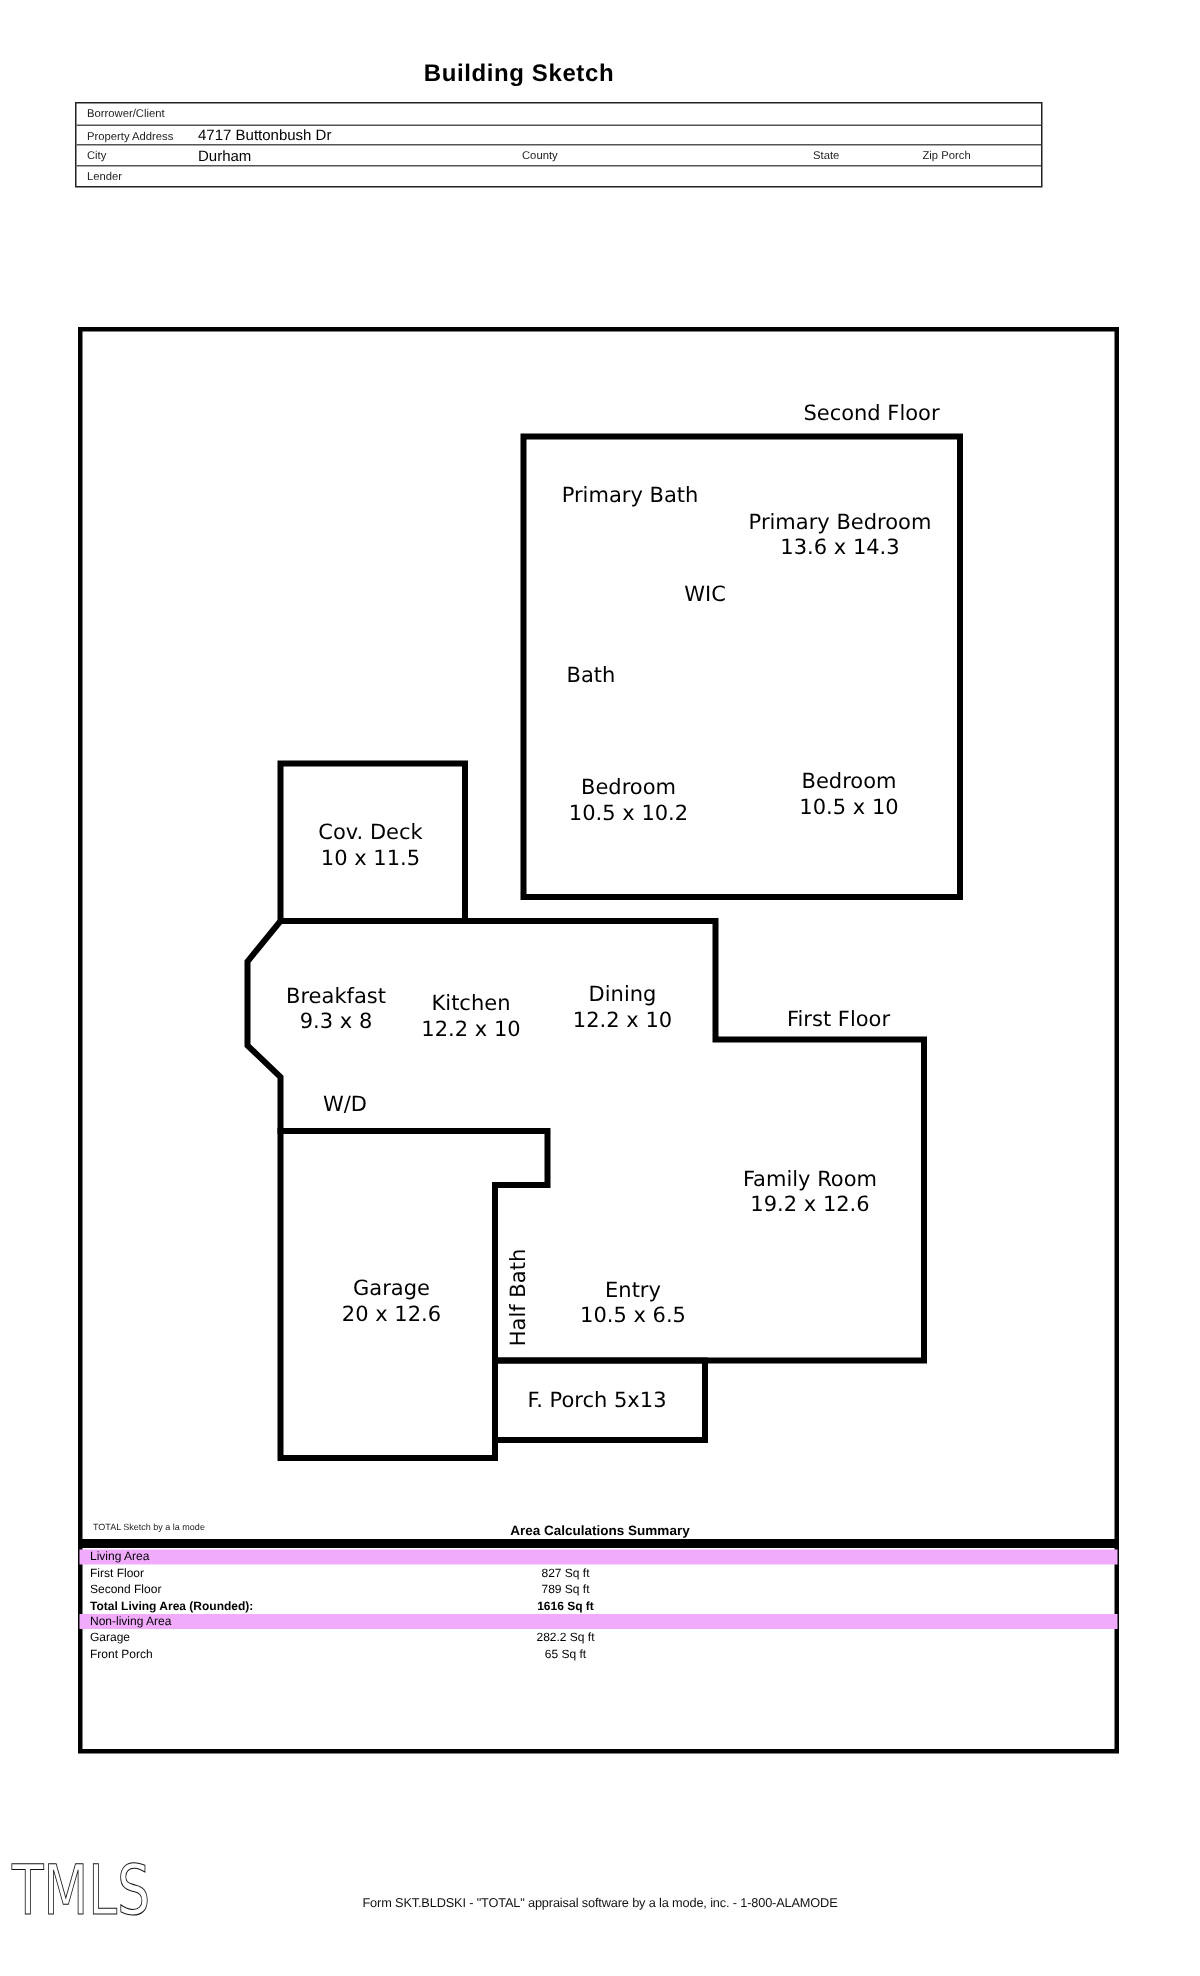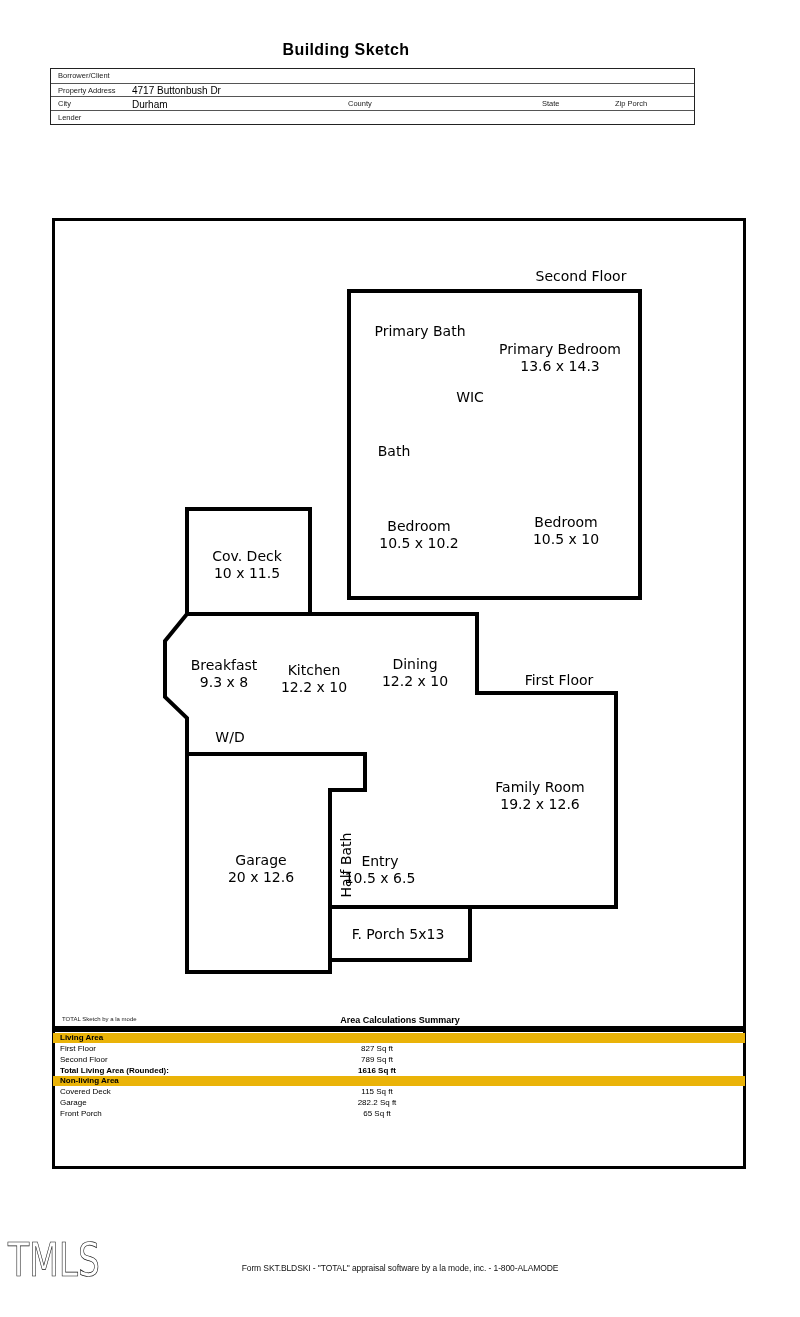--- a/index.html
+++ b/index.html
@@ -23,21 +23,21 @@
   .room{position:absolute;transform:translate(-50%,-50%);text-align:center;white-space:nowrap;
         font-family:"DejaVu Sans",sans-serif;font-size:14px;line-height:16.5px;color:#000;}
   .room .dims{display:block;}
   .room.rot{transform:translate(-50%,-50%) rotate(-90deg);}
   
   .sum-brand{position:absolute;left:62px;top:1016px;font-size:6px;color:#222;white-space:nowrap;}
   .sum-title{position:absolute;left:0;top:1015px;width:800px;text-align:center;
              font-size:9px;font-weight:bold;}
   .sum-bar{position:absolute;left:53px;top:1026px;width:692px;height:6px;background:#000;}
   .sum-body{position:absolute;left:53px;top:1033px;width:692px;font-size:8px;}
-  .sum-band{height:10px;line-height:10px;background:#eab308;font-weight:bold;padding-left:7px;
+  .sum-band{height:10px;line-height:10px;background:#f0abfc;font-weight:normal;padding-left:7px;
             box-sizing:border-box;}
   .sum-row{position:relative;height:11px;line-height:11px;}
   .sum-row .lbl{position:absolute;left:7px;top:0;}
   .sum-row .val{position:absolute;left:210px;width:228px;top:0;text-align:center;}
   .sum-row.bold{font-weight:bold;}
   
   .footer-text{position:absolute;left:0;top:1263px;width:800px;text-align:center;
                font-size:8.5px;color:#111;letter-spacing:-.1px;}
   .logo{position:absolute;left:6px;top:1236px;}
 </style>
@@ -132,21 +132,21 @@
     <span>Family Room</span>
     <span class="dims">19.2 x 12.6</span>
   </div>
   <div class="room" style="left:261px;top:868px">
     <span>Garage</span>
     <span class="dims">20 x 12.6</span>
   </div>
   <div class="room rot" style="left:346px;top:865px">
     <span>Half Bath</span>
   </div>
-  <div class="room" style="left:380px;top:869px">
+  <div class="room" style="left:422px;top:869px">
     <span>Entry</span>
     <span class="dims">10.5 x 6.5</span>
   </div>
   <div class="room" style="left:398px;top:934px">
     <span>F. Porch 5x13</span>
   </div>
 
   <span class="sum-brand">TOTAL Sketch by a la mode</span>
   <div class="sum-title">Area Calculations Summary</div>
   <div class="sum-bar"></div>
@@ -159,24 +159,20 @@
     <div class="sum-row">
       <span class="lbl">Second Floor</span>
       <span class="val">789 Sq ft</span>
     </div>
     <div class="sum-row bold">
       <span class="lbl">Total Living Area (Rounded):</span>
       <span class="val">1616 Sq ft</span>
     </div>
     <div class="sum-band">Non-living Area</div>
     <div class="sum-row">
-      <span class="lbl">Covered Deck</span>
-      <span class="val">115 Sq ft</span>
-    </div>
-    <div class="sum-row">
       <span class="lbl">Garage</span>
       <span class="val">282.2 Sq ft</span>
     </div>
     <div class="sum-row">
       <span class="lbl">Front Porch</span>
       <span class="val">65 Sq ft</span>
     </div>
   </div>
 
   <svg class="logo" width="110" height="48" viewBox="0 0 110 48">

